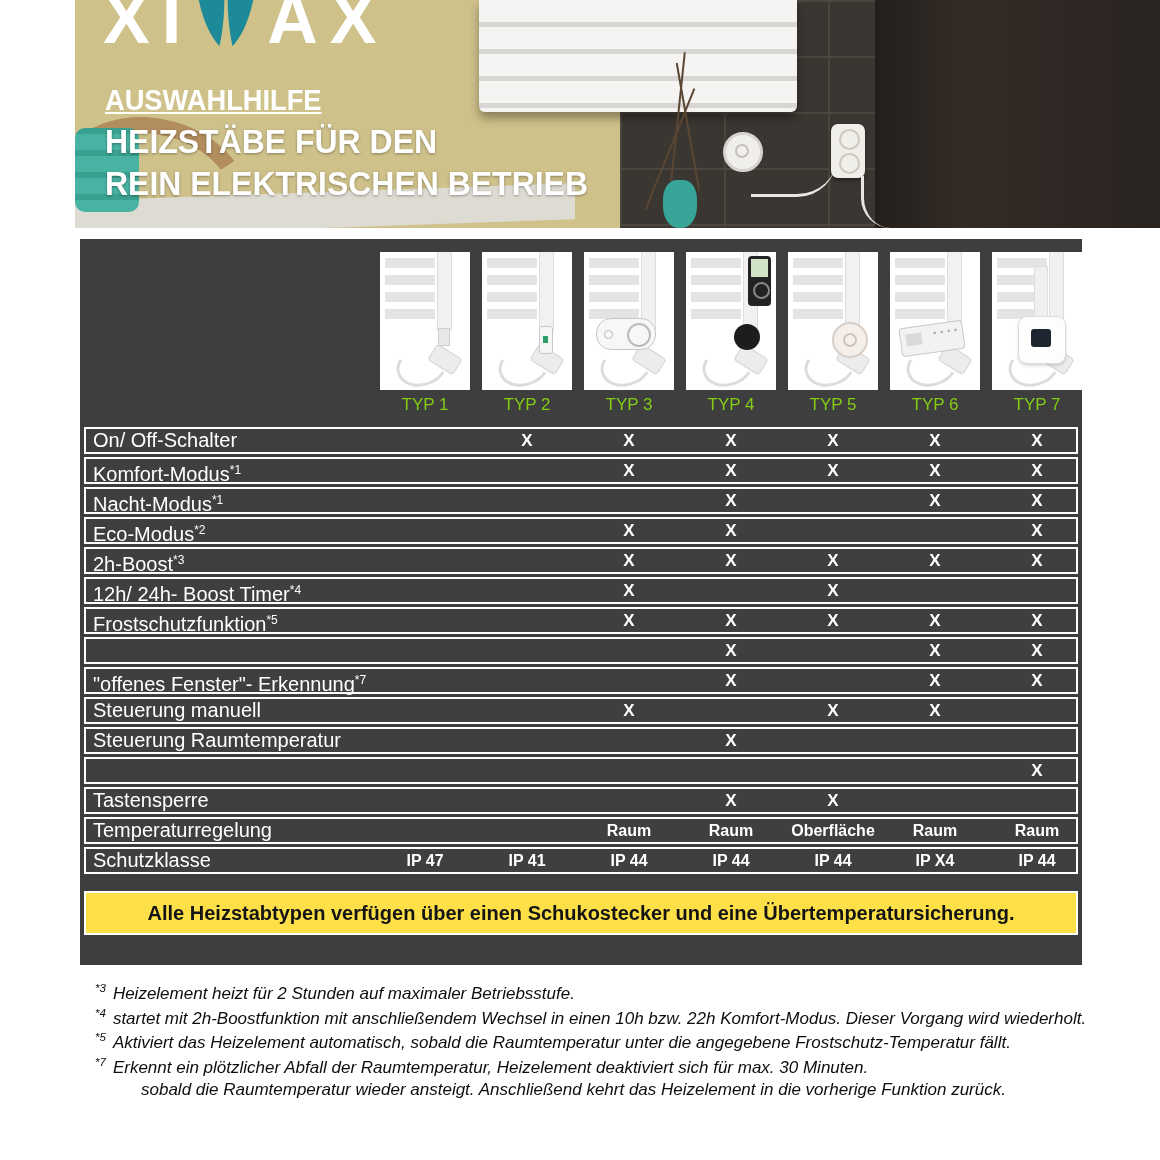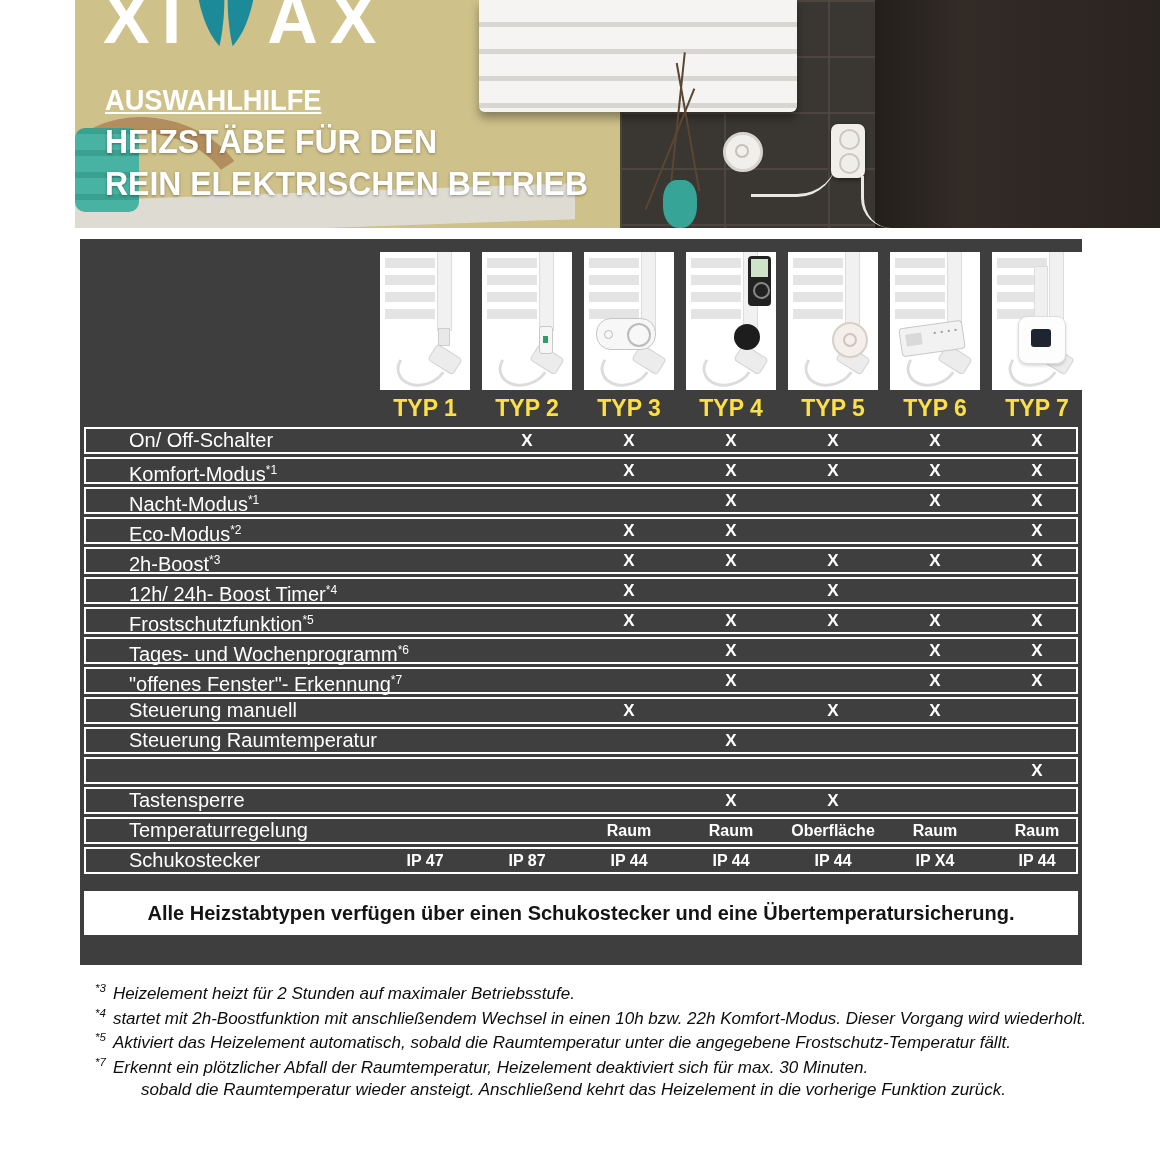--- a/index.html
+++ b/index.html
@@ -62,28 +62,28 @@
   .remote::before{content:"";position:absolute;left:3px;top:3px;width:17px;height:18px;background:#cfe3c8;}
   .remote::after{content:"";position:absolute;left:5px;top:26px;width:13px;height:13px;border-radius:50%;border:2px solid #888;}
   .t5 .ctrl{left:44px;top:70px;width:32px;height:32px;background:#f4efeb;border:2px solid #d8cfc7;border-radius:50%;}
   .t5 .ctrl::after{content:"";position:absolute;left:9px;top:9px;width:10px;height:10px;border-radius:50%;border:2px solid #cfc4bb;}
   .t6 .ctrl{left:10px;top:72px;width:62px;height:27px;background:#f2f2f2;border:1px solid #c8c8c8;border-radius:4px;transform:rotate(-8deg);}
   .t6 .ctrl::before{content:"";position:absolute;left:5px;top:6px;width:16px;height:12px;background:#d9d9d9;}
   .t6 .ctrl::after{content:"• • • •";position:absolute;right:4px;top:4px;font-size:8px;color:#9a9a9a;letter-spacing:1px;}
   .t7 .ctrl{left:26px;top:64px;width:46px;height:46px;background:#fdfdfd;border:1px solid #dcdcdc;border-radius:9px;box-shadow:0 2px 3px rgba(0,0,0,.15);}
   .t7 .ctrl::after{content:"";position:absolute;left:12px;top:12px;width:20px;height:18px;background:#1e2430;border-radius:3px;}
   .t7 .pipe{position:absolute;left:42px;top:14px;width:12px;height:52px;background:#f0f0f0;border:1px solid #ddd;}
-  .typ-head{position:absolute;top:156px;transform:translateX(-50%);color:#fde047;font-weight:bold;font-size:23px;white-space:nowrap;}
+  .typ-head{position:absolute;top:156px;transform:translateX(-50%);color:#84cc16;font-weight:normal;font-size:17px;white-space:nowrap;}
   .rows{position:absolute;left:4px;top:188px;width:994px;}
   .row{position:relative;height:23px;border:2px solid #fff;background:#3f3f3f;margin-bottom:3px;}
-  .rlabel{position:absolute;left:7px;top:0px;color:#fff;font-size:20px;line-height:23px;white-space:nowrap;margin-left:36px;}
+  .rlabel{position:absolute;left:7px;top:0px;color:#fff;font-size:20px;line-height:23px;white-space:nowrap;}
   .rlabel sup{font-size:12px;vertical-align:7px;letter-spacing:0;}
   .cellv{position:absolute;top:0;transform:translateX(-50%);color:#fff;font-weight:bold;font-size:17px;line-height:23px;white-space:nowrap;}
   .cellv.txt{font-size:16px;}
-  .banner{position:absolute;left:4px;top:652px;width:990px;height:40px;background:#ffffff;border:2px solid #fff;
+  .banner{position:absolute;left:4px;top:652px;width:990px;height:40px;background:#fde047;border:2px solid #fff;
           color:#141414;font-weight:bold;font-size:20px;text-align:center;line-height:40px;}
   
   .foot{position:absolute;left:95px;top:982px;width:1020px;color:#0d0d0d;}
   .fn{height:24.6px;font-size:17px;font-style:italic;white-space:nowrap;}
   .fn .ref{font-size:11.5px;vertical-align:7px;margin-right:7px;font-style:italic;}
   .fn-cont{margin-left:46px;}
 </style>
 </head>
 <body>
 
@@ -226,21 +226,20 @@
       </div>
       <div class="row">
         <span class="rlabel">Frostschutzfunktion<sup>*5</sup></span>
         <span class="cellv" style="left: 543px;">X</span>
         <span class="cellv" style="left: 645px;">X</span>
         <span class="cellv" style="left: 747px;">X</span>
         <span class="cellv" style="left: 849px;">X</span>
         <span class="cellv" style="left: 951px;">X</span>
       </div>
       <div class="row">
-        <span class="rlabel">Tages- und Wochenprogramm<sup>*6</sup></span>
         <span class="cellv" style="left: 645px;">X</span>
         <span class="cellv" style="left: 849px;">X</span>
         <span class="cellv" style="left: 951px;">X</span>
       </div>
       <div class="row">
         <span class="rlabel">"offenes Fenster"- Erkennung<sup>*7</sup></span>
         <span class="cellv" style="left: 645px;">X</span>
         <span class="cellv" style="left: 849px;">X</span>
         <span class="cellv" style="left: 951px;">X</span>
       </div>
@@ -264,23 +263,23 @@
       </div>
       <div class="row">
         <span class="rlabel">Temperaturregelung</span>
         <span class="cellv txt" style="left: 543px;">Raum</span>
         <span class="cellv txt" style="left: 645px;">Raum</span>
         <span class="cellv txt" style="left: 747px;">Oberfläche</span>
         <span class="cellv txt" style="left: 849px;">Raum</span>
         <span class="cellv txt" style="left: 951px;">Raum</span>
       </div>
       <div class="row">
-        <span class="rlabel">Schukostecker</span>
+        <span class="rlabel">Schutzklasse</span>
         <span class="cellv txt" style="left: 339px;">IP 47</span>
-        <span class="cellv txt" style="left: 441px;">IP 87</span>
+        <span class="cellv txt" style="left: 441px;">IP 41</span>
         <span class="cellv txt" style="left: 543px;">IP 44</span>
         <span class="cellv txt" style="left: 645px;">IP 44</span>
         <span class="cellv txt" style="left: 747px;">IP 44</span>
         <span class="cellv txt" style="left: 849px;">IP X4</span>
         <span class="cellv txt" style="left: 951px;">IP 44</span>
       </div>
     </div>
   <div class="banner">Alle Heizstabtypen verfügen über einen Schukostecker und eine Übertemperatursicherung.</div>
 </div>
 

